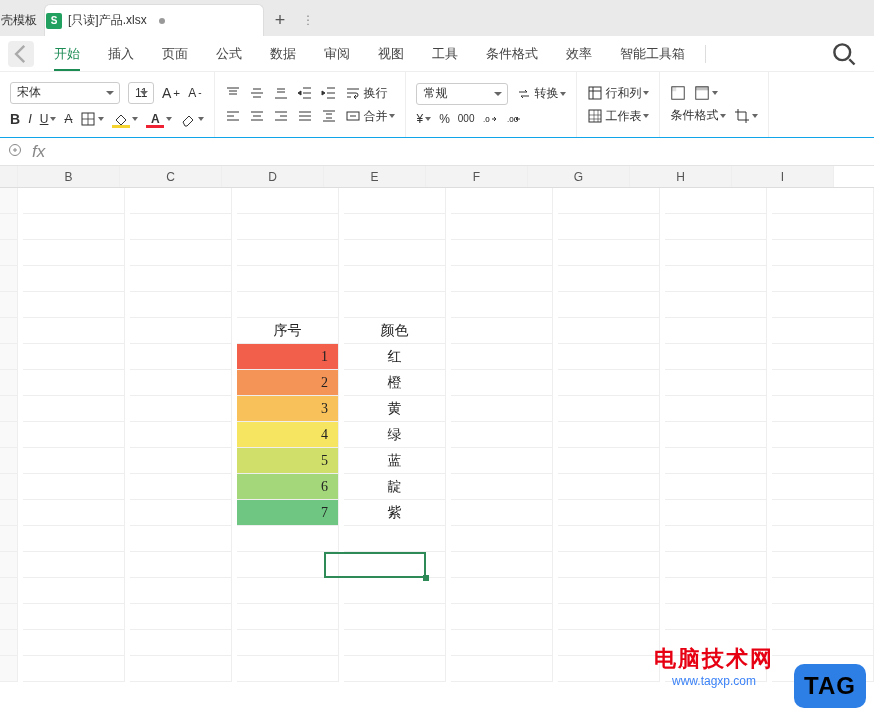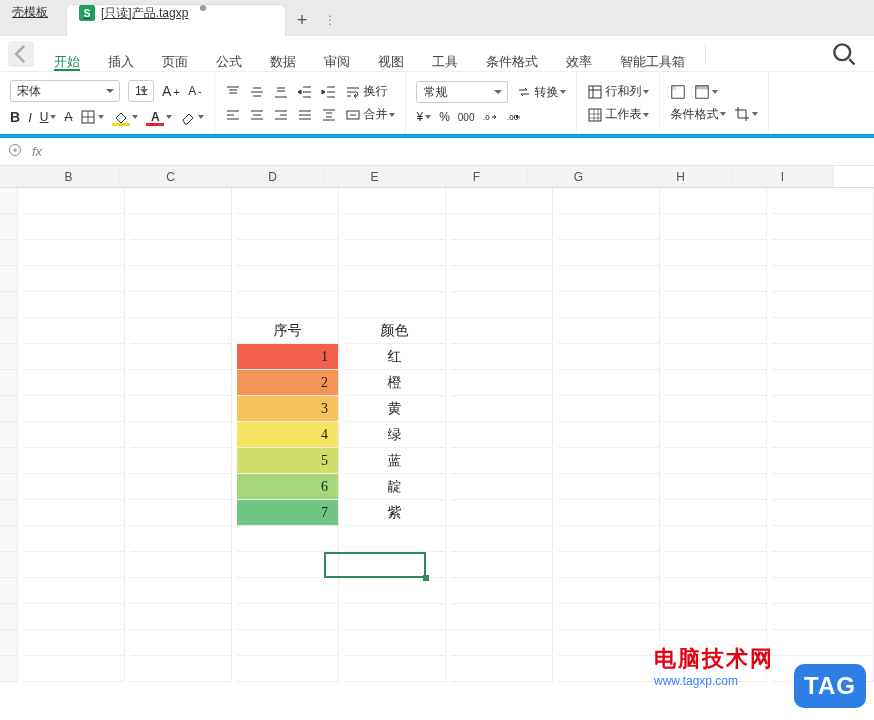--- a/index.html
+++ b/index.html
@@ -13,27 +13,27 @@
 }
 .tabs-bar {
   height: 36px;
   background: #eaeaea;
   display: flex;
   align-items: stretch;
   padding-top: 4px;
 }
 .tab {
   display: flex;
-  padding: 0 12px;
+  align-items: center;
+  padding: 0 1px;
   gap: 6px;
   border-radius: 6px 6px 0 0;
   cursor: pointer;
   color: #333;
   font-size: 12px;
-  text-decoration: underline;
 }
 .tab.inactive { background: #eaeaea; }
 .tab.active {
   background: #fff;
   border: 1px solid #ddd;
   border-bottom: none;
 }
 .tab .icon-s {
   width: 16px; height: 16px;
   background: #22a05f;
@@ -62,41 +62,41 @@
 }
 .nav-btn {
   width: 26px; height: 26px; border-radius: 4px; background: #eee; margin-right: 6px;
   display:flex; align-items:center; justify-content:center; color:#aaa;
 }
 .menu-item {
   padding: 0 14px;
   color: #444;
   font-size: 13px;
   height: 100%;
-  display: flex; align-items: flex-end;
+  display: flex; align-items: center;
   cursor: pointer;
   position: relative;
 }
 .menu-item.active { color: #1c8b54; }
 .menu-item.active::after {
   content: ""; position:absolute; left:14px; right:14px; bottom:0; height:2px; background:#1c8b54;
 }
 .menus .search-btn {
   margin-left: auto; margin-right: 16px;
   width: 28px; height:28px;
   display:flex; align-items:center; justify-content:center;
   color:#555;
 }
 .menus .sep { width:1px; height:18px; background:#ddd; margin:0 6px;}
 
 .toolbar {
   background: #fff;
   display: flex;
   align-items: stretch;
-  border-bottom: 4px solid #0ea5e9;
+  border-bottom: 1px solid #0ea5e9;
   height: 66px;
 }
 .tb-group {
   display: flex;
   flex-direction: column;
   padding: 6px 10px;
   gap: 6px;
   border-right: 1px solid #eee;
   justify-content: center;
 }
@@ -120,55 +120,55 @@
 .color-strip {
   position:absolute; left:0; right:0; bottom:0; height:3px;
 }
 .icon-stack { position:relative; width:18px; height:18px; display:inline-flex; align-items:center; justify-content:center; }
 
 .fx-bar {
   height: 28px; background:#fff; display:flex; align-items:center;
   padding:0 8px; border-bottom:1px solid #e3e3e3; gap:10px;
   color:#888;
 }
-.fx-label { font-style:italic; font-size:13px; color:#888; }
+.fx-label { font-style:italic; font-size:17px; color:#888; }
 
 .sheet-area { position:relative; background:#fff; height: calc(720px - 36px - 36px - 66px - 28px); }
 .col-headers { display:flex; height:22px; border-bottom:1px solid #ddd; }
 .ch { flex:none; width:102px; text-align:center; font-size:12px; color:#555;
   border-right:1px solid #eee; line-height:22px; background:#f3f3f3; }
 .ch.first { width:18px; }
 .grid { position:relative; }
 .row { display:flex; height:26px;justify-content:space-between; }
 .cell { flex:none; width:102px; border-right:1px solid #eee; border-bottom:1px solid #eee;
   display:flex; align-items:center; justify-content:center; font-size:14px; color:#222;
   font-family: "SimSun", serif; }
 .cell.rownum { width:18px; background:#f9f9f9; }
 .sel-box { position:absolute; border:2px solid #2e8b57; pointer-events:none; }
 .sel-handle { position:absolute; width:6px; height:6px; background:#2e8b57; }
 
-.watermark1 { position:absolute; right:100px; bottom:32px; font-family:"SimHei",sans-serif;}
+.watermark1 { position:absolute; right:100px; bottom:32px; font-family:"SimHei",sans-serif;text-align:center;}
 .watermark1 .l1 { color:#e60012; font-size:22px; font-weight:bold; letter-spacing:2px; }
 .watermark1 .l2 { color:#3b82f6; font-size:12px; }
 .tag-badge {
   position:absolute; right:8px; bottom:12px;
-  background:#2d7fe6; color:#ffffff; font-weight:bold; font-size:24px;
+  background:#2d7fe6; color:#000000; font-weight:bold; font-size:24px;
   padding:8px 10px; border-radius:10px; letter-spacing:1px;
 }
 </style>
 </head>
 <body>
 
 <div class="tabs-bar">
   <div class="tab inactive">
     <span>壳模板</span>
   </div>
   <div class="tab active" style="margin-left:6px; min-width:220px;">
     <span class="icon-s">S</span>
-    <span>[只读]产品.tagxp</span>
+    <span>[只读]产品.xlsx</span>
     <span class="dot"></span>
   </div>
   <div class="tab-add">+</div>
   <div class="tab-ellipsis">⋮</div>
 </div>
 
 <div class="menus">
   <div class="nav-btn">
     <svg viewBox="0 0 16 16">
         <path d="M10 3 5 8l5 5" stroke="#aaa" stroke-width="1.5" fill="none"></path>

